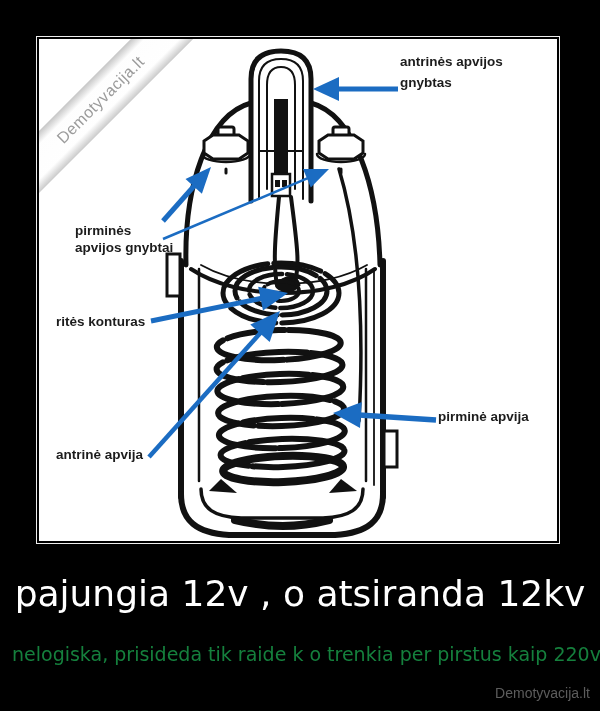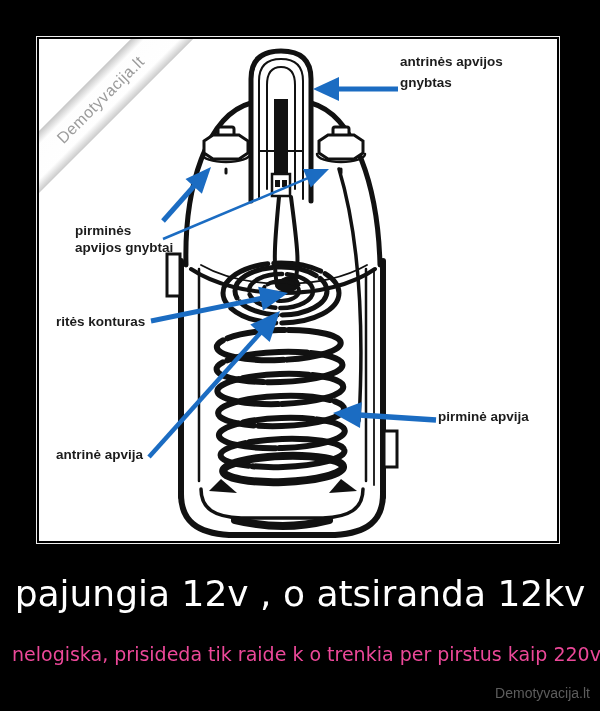--- a/index.html
+++ b/index.html
@@ -28,21 +28,21 @@
     color:#9b9b9b;font-size:16px;letter-spacing:.5px;
     font-family:"Liberation Sans",sans-serif;
   }
   .caption-title{
     position:absolute;left:0;right:0;top:572px;text-align:center;
     color:#fff;font-size:36px;font-weight:400;line-height:1.2;
     font-family:"DejaVu Sans",sans-serif;white-space:nowrap;
   }
   .caption-sub{
     position:absolute;left:0;right:0;top:643px;text-align:center;
-    color:#ec4899;font-size:19px;font-weight:400;
+    color:#15803d;font-size:19px;font-weight:400;
     font-family:"DejaVu Sans",sans-serif;white-space:nowrap;padding-left:12px;
   }
   .footer-mark{
     position:absolute;right:10px;top:685px;
     color:#5d5d5d;font-size:14px;font-family:"Liberation Sans",sans-serif;
   }
   .dlabel{
     font-family:"Liberation Sans",sans-serif;font-weight:bold;
     font-size:13.5px;fill:#1c1c1c;
   }

